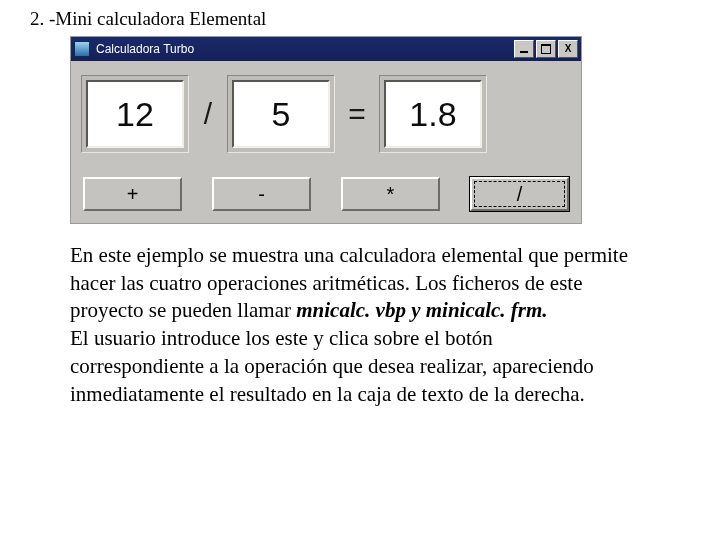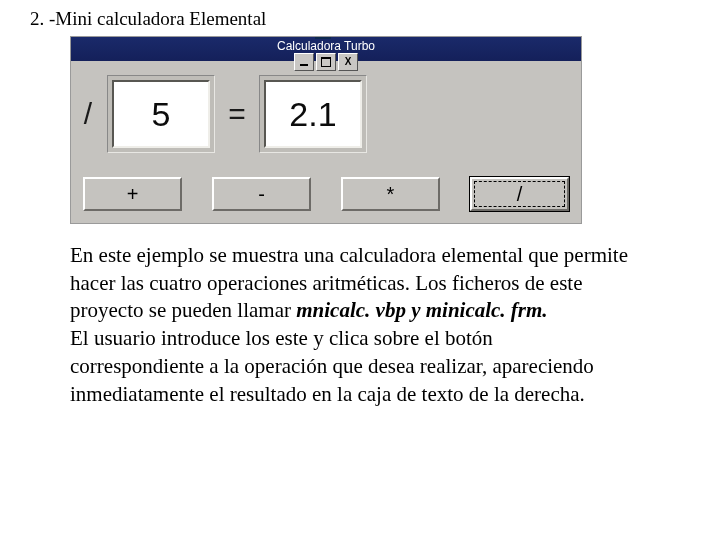--- a/index.html
+++ b/index.html
@@ -30,21 +30,20 @@
   }
   .titlebar {
     display: flex;
     align-items: center;
     height: 24px;
     background: linear-gradient(#1a2a6a, #14205a);
     color: #fff;
     font-family: Tahoma, Arial, sans-serif;
     font-size: 12px;
     padding: 0 3px;
-    flex-direction: column;
   }
   .tb-icon {
     width: 14px; height: 14px;
     background: linear-gradient(#9bd1f0,#2e6aa8);
     margin-right: 6px;
     border: 1px solid #0e2a50;
   }
   .tb-title { flex: 1; }
   .tb-btns { display: flex; gap: 2px; }
   .tb-btn {
@@ -159,27 +158,30 @@
         <div class="tb-icon"></div>
         <div class="tb-title">Calculadora Turbo</div>
         <div class="tb-btns">
           <div class="tb-btn min"></div>
           <div class="tb-btn max"></div>
           <div class="tb-btn close">X</div>
         </div>
       </div>
       <div class="client">
         <div class="row">
+          <div class="fld-wrap">
+            <div class="fld">12</div>
+          </div>
           <div class="op-label">/</div>
           <div class="fld-wrap">
             <div class="fld">5</div>
           </div>
           <div class="eq-label">=</div>
           <div class="fld-wrap">
-            <div class="fld">2.1</div>
+            <div class="fld">1.8</div>
           </div>
         </div>
         <div class="btn-row">
           <div class="op-btn">+</div>
           <div class="op-btn">-</div>
           <div class="op-btn">*</div>
           <div class="op-btn focused">/</div>
         </div>
       </div>
     </div>

